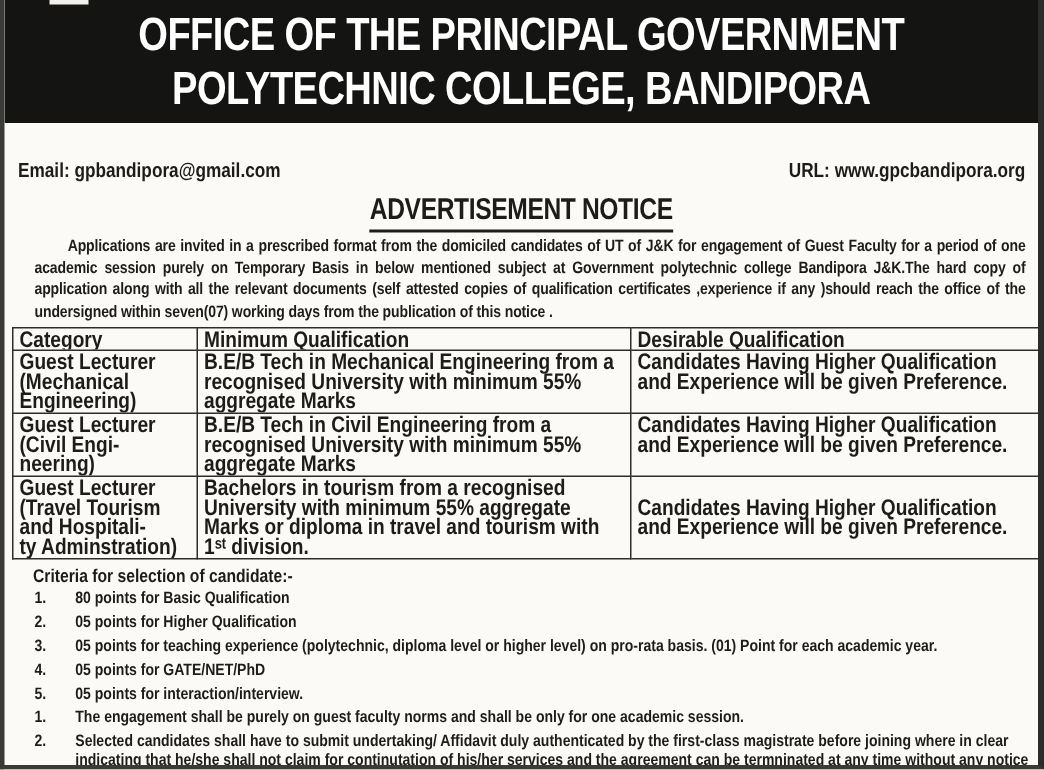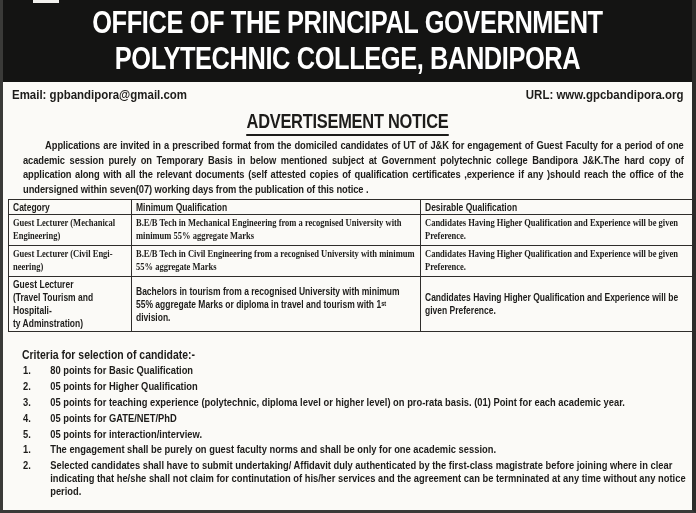--- a/index.html
+++ b/index.html
@@ -22,21 +22,21 @@
   .band {
     height:82px; background:#141413; display:flex; flex-direction:column;
     justify-content:center; text-align:center; overflow:hidden;
   }
   .band .title-line {
     color:#ffffff; font-weight:bold; font-size:31px; line-height:36px; letter-spacing:-0.5px;
   }
 
   .contact-bar {
     height:25px; display:flex; justify-content:space-between; align-items:center;
-    padding:0 9px; font-size:13.5px; font-weight:bold;
+    padding:0 9px; font-size:13.5px; font-weight:bold;margin-top:19px;
   }
 
   .notice-heading {
     text-align:center; font-size:20px; font-weight:bold; letter-spacing:-0.3px;
     margin-top:2px; line-height:24px;
   }
   .notice-heading span {
     display:inline-block; border-bottom:2.5px solid #1d1c1a; padding-bottom:1px;
   }
 
@@ -44,28 +44,28 @@
   .intro {
     font-size:11px; font-weight:bold; line-height:14.6px;
     text-align:justify; text-indent:26px; letter-spacing:-0.1px;
   }
 
   table.vtable {
     width:686px; margin:1px 5px 0 5px; border-collapse:collapse; table-layout:fixed;
   }
   .vtable th, .vtable td {
     border:1.6px solid #2f2d2b; padding:1px 4px; vertical-align:middle;
-    font-size:10px; font-weight:bold; line-height:13px; text-align:left; overflow:hidden;
+    font-size:15px; font-weight:bold; line-height:13px; text-align:left; overflow:hidden;
   }
   .vtable th { height:15px; padding-top:0; padding-bottom:0; vertical-align:middle; }
-  .vtable tr.r2 td { height:31px; vertical-align:top;font-family:Liberation Serif, serif; }
+  .vtable tr.r2 td { height:31px; vertical-align:top; }
   .vtable tr.r3 td { height:47px; }
   .cat-cell { white-space:pre-line; }
 
-  .sec-heading { font-size:12.3px; font-weight:bold; margin:16px 0 1px 19px; line-height:15px; }
+  .sec-heading { font-size:12.3px; font-weight:bold; margin:4px 0 1px 19px; line-height:15px; }
   .list { margin-right:6px; }
   .list-item {
     padding-left:20px; margin-bottom:2.6px; overflow:hidden;
   }
   .list-item .row {
     display:grid; grid-template-columns:32px 1fr;
     font-size:11px; font-weight:bold; line-height:13.2px;
   }
   .terms .list-item { margin-bottom:2.2px; }
 

